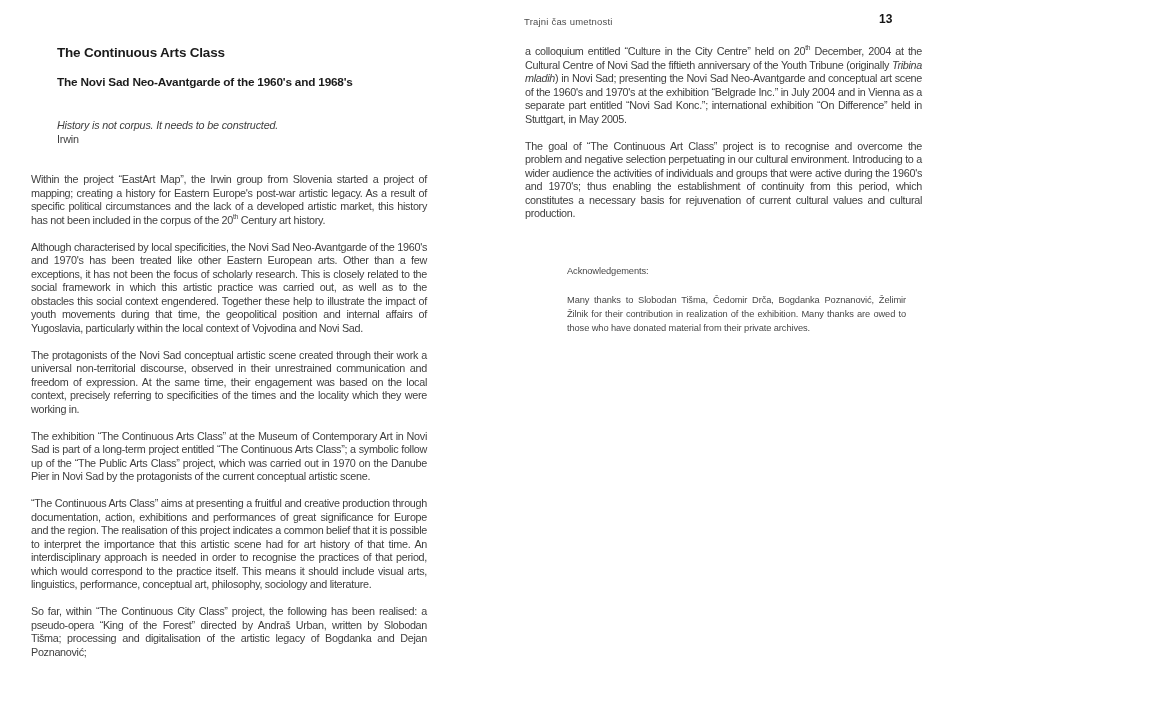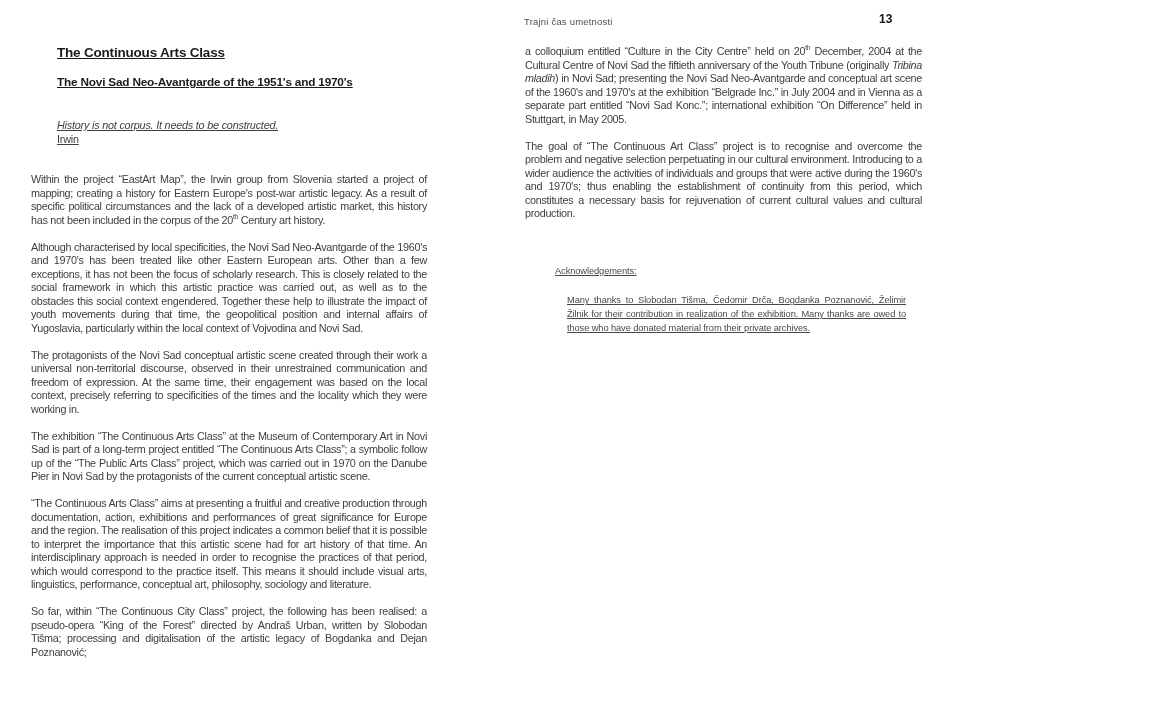--- a/index.html
+++ b/index.html
@@ -30,21 +30,21 @@
     font-size: 12px;
     font-weight: bold;
     color: #141414;
   }
 
   
   .col { position: absolute; top: 45px; }
   .col-left  { left: 31px;  width: 396px; }
   .col-right { left: 525px; width: 397px; }
 
-  .indent { padding-left: 26px; text-decoration: underline; }
+  .indent { padding-left: 26px; }
 
   h1.doc-title {
     margin: 0 0 16px 0;
     font-size: 13.5px;
     line-height: 15px;
     font-weight: bold;
     letter-spacing: -0.2px;
     color: #1b1b1b;
   }
   h2.doc-subtitle {
@@ -77,21 +77,21 @@
     line-height: 0;
   }
 
   .ack-block {
     margin-top: 44px;
     font-size: 9.3px;
     line-height: 13.8px;
     letter-spacing: -0.1px;
     color: #484848;
   }
-  .ack-heading { margin: 4px; }
+  .ack-heading { margin: 16px; }
   .ack-body { margin: 16px; text-align: justify; }
 
   .colophon {
     margin-top: 43px;
     font-size: 9.5px;
     line-height: 13.5px;
     letter-spacing: -0.1px;
     color: #474747;
   }
   .colophon p { margin: 0; }
@@ -101,21 +101,21 @@
 
 <div class="page">
 
   <div class="running-title">Trajni čas umetnosti</div>
 
   <div class="page-number">13</div>
 
   <div class="col col-left">
     <h1 class="doc-title indent">The Continuous Arts Class</h1>
 
-    <h2 class="doc-subtitle indent">The Novi Sad Neo-Avantgarde of the 1951's and 1970's</h2>
+    <h2 class="doc-subtitle indent">The Novi Sad Neo-Avantgarde of the 1960's and 1968's</h2>
 
     <div class="epigraph indent">
       <div class="quote">History is not corpus. It needs to be constructed.</div>
       <div class="attribution">Irwin</div>
     </div>
 
     <div>
         <p class="body-par"><span>Within the project “EastArt Map”, the Irwin group from Slovenia started a project of mapping; creating a history for Eastern Europe's post-war artistic legacy. As a result of specific political circumstances and the lack of a developed artistic market, this history has not been included in the corpus of the 20</span><sup>th</sup><span> Century art history.</span></p>
         <p class="body-par"><span>Although characterised by local specificities, the Novi Sad Neo-Avantgarde of the 1960's and 1970's has been treated like other Eastern European arts. Other than a few exceptions, it has not been the focus of scholarly research. This is closely related to the social framework in which this artistic practice was carried out, as well as to the obstacles this social context engendered. Together these help to illustrate the impact of youth movements during that time, the geopolitical position and internal affairs of Yugoslavia, particularly within the local context of Vojvodina and Novi Sad.</span></p>
         <p class="body-par"><span>The protagonists of the Novi Sad conceptual artistic scene created through their work a universal non-territorial discourse, observed in their unrestrained communication and freedom of expression. At the same time, their engagement was based on the local context, precisely referring to specificities of the times and the locality which they were working in.</span></p>

